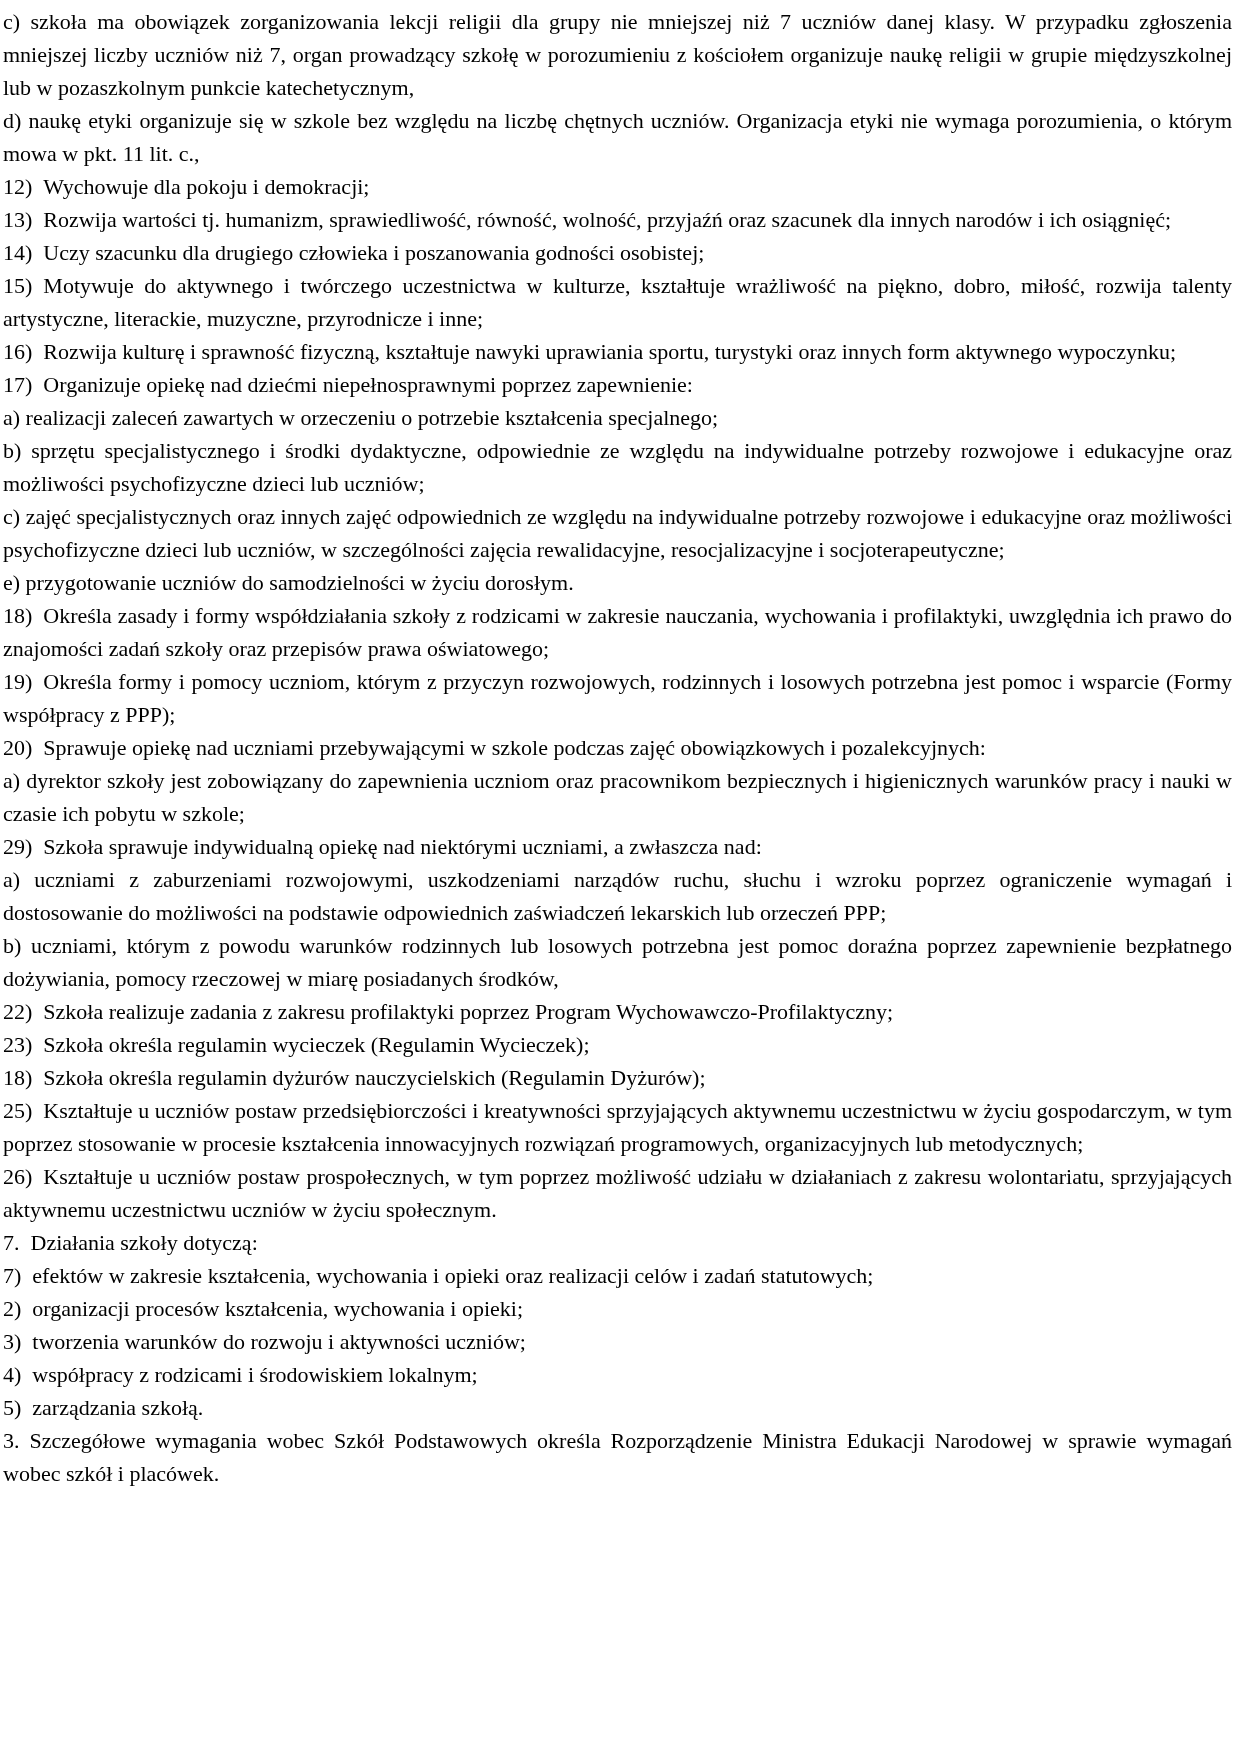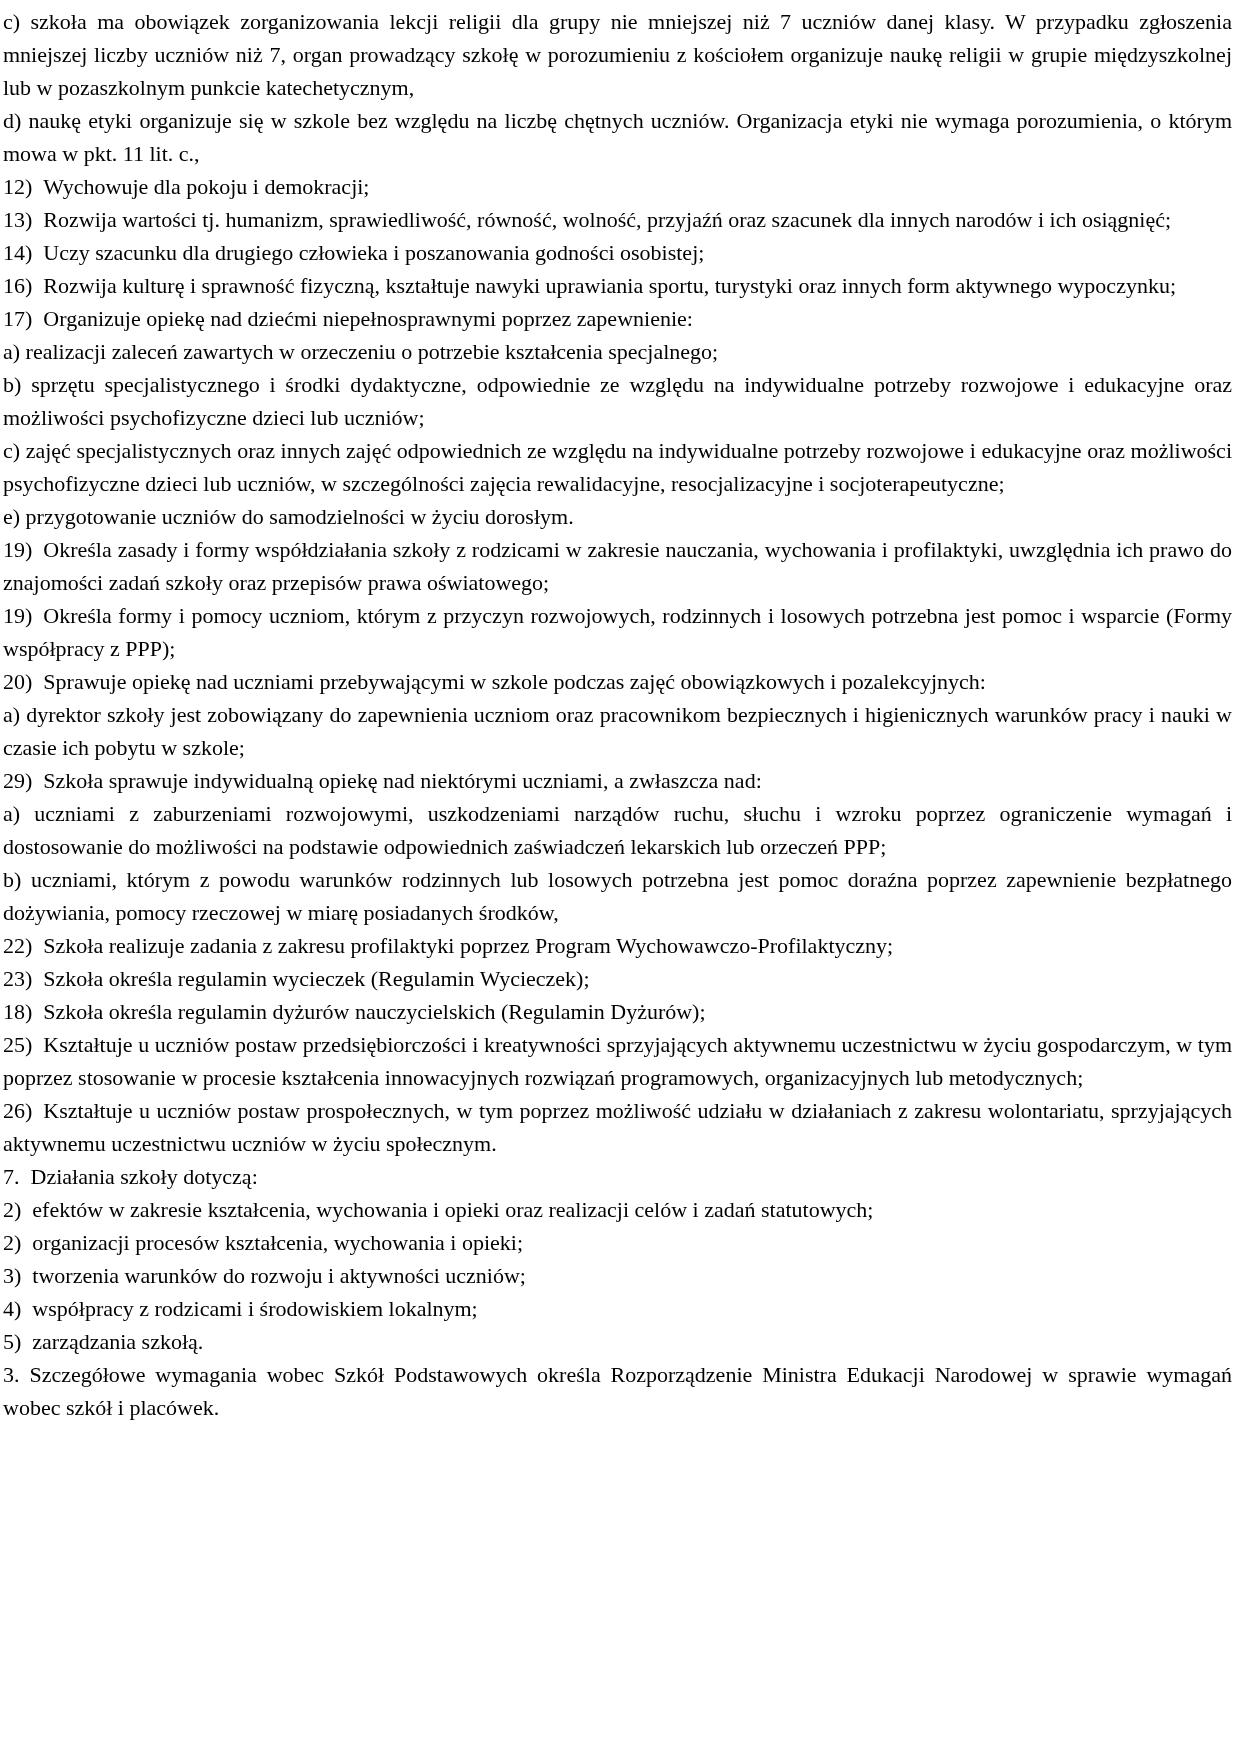--- a/index.html
+++ b/index.html
@@ -33,38 +33,39 @@
 </style>
 </head>
 <body>
 
 <div class="page">
   <p>c) szkoła ma obowiązek zorganizowania lekcji religii dla grupy nie mniejszej niż 7 uczniów danej klasy. W przypadku zgłoszenia mniejszej liczby uczniów niż 7, organ prowadzący szkołę w porozumieniu z kościołem organizuje naukę religii w grupie międzyszkolnej lub w pozaszkolnym punkcie katechetycznym,</p>
   <p>d) naukę etyki organizuje się w szkole bez względu na liczbę chętnych uczniów. Organizacja etyki nie wymaga porozumienia, o którym mowa w pkt. 11 lit. c.,</p>
   <p>12) Wychowuje dla pokoju i demokracji;</p>
   <p>13) Rozwija wartości tj. humanizm, sprawiedliwość, równość, wolność, przyjaźń oraz szacunek dla innych narodów i ich osiągnięć;</p>
   <p>14) Uczy szacunku dla drugiego człowieka i poszanowania godności osobistej;</p>
+  <p>15) Motywuje do aktywnego i twórczego uczestnictwa w kulturze, kształtuje wrażliwość na piękno, dobro, miłość, rozwija talenty artystyczne, literackie, muzyczne, przyrodnicze i inne;</p>
   <p>16) Rozwija kulturę i sprawność fizyczną, kształtuje nawyki uprawiania sportu, turystyki oraz innych form aktywnego wypoczynku;</p>
   <p>17) Organizuje opiekę nad dziećmi niepełnosprawnymi poprzez zapewnienie:</p>
   <p>a) realizacji zaleceń zawartych w orzeczeniu o potrzebie kształcenia specjalnego;</p>
   <p>b) sprzętu specjalistycznego i środki dydaktyczne, odpowiednie ze względu na indywidualne potrzeby rozwojowe i edukacyjne oraz możliwości psychofizyczne dzieci lub uczniów;</p>
   <p>c) zajęć specjalistycznych oraz innych zajęć odpowiednich ze względu na indywidualne potrzeby rozwojowe i edukacyjne oraz możliwości psychofizyczne dzieci lub uczniów, w szczególności zajęcia rewalidacyjne, resocjalizacyjne i socjoterapeutyczne;</p>
   <p>e) przygotowanie uczniów do samodzielności w życiu dorosłym.</p>
-  <p>19) Określa zasady i formy współdziałania szkoły z rodzicami w zakresie nauczania, wychowania i profilaktyki, uwzględnia ich prawo do znajomości zadań szkoły oraz przepisów prawa oświatowego;</p>
+  <p>18) Określa zasady i formy współdziałania szkoły z rodzicami w zakresie nauczania, wychowania i profilaktyki, uwzględnia ich prawo do znajomości zadań szkoły oraz przepisów prawa oświatowego;</p>
   <p>19) Określa formy i pomocy uczniom, którym z przyczyn rozwojowych, rodzinnych i losowych potrzebna jest pomoc i wsparcie (Formy współpracy z PPP);</p>
   <p>20) Sprawuje opiekę nad uczniami przebywającymi w szkole podczas zajęć obowiązkowych i pozalekcyjnych:</p>
   <p>a) dyrektor szkoły jest zobowiązany do zapewnienia uczniom oraz pracownikom bezpiecznych i higienicznych warunków pracy i nauki w czasie ich pobytu w szkole;</p>
   <p>29) Szkoła sprawuje indywidualną opiekę nad niektórymi uczniami, a zwłaszcza nad:</p>
   <p>a) uczniami z zaburzeniami rozwojowymi, uszkodzeniami narządów ruchu, słuchu i wzroku poprzez ograniczenie wymagań i dostosowanie do możliwości na podstawie odpowiednich zaświadczeń lekarskich lub orzeczeń PPP;</p>
   <p>b) uczniami, którym z powodu warunków rodzinnych lub losowych potrzebna jest pomoc doraźna poprzez zapewnienie bezpłatnego dożywiania, pomocy rzeczowej w miarę posiadanych środków,</p>
   <p>22) Szkoła realizuje zadania z zakresu profilaktyki poprzez Program Wychowawczo-Profilaktyczny;</p>
   <p>23) Szkoła określa regulamin wycieczek (Regulamin Wycieczek);</p>
   <p>18) Szkoła określa regulamin dyżurów nauczycielskich (Regulamin Dyżurów);</p>
   <p>25) Kształtuje u uczniów postaw przedsiębiorczości i kreatywności sprzyjających aktywnemu uczestnictwu w życiu gospodarczym, w tym poprzez stosowanie w procesie kształcenia innowacyjnych rozwiązań programowych, organizacyjnych lub metodycznych;</p>
   <p>26) Kształtuje u uczniów postaw prospołecznych, w tym poprzez możliwość udziału w działaniach z zakresu wolontariatu, sprzyjających aktywnemu uczestnictwu uczniów w życiu społecznym.</p>
   <p>7. Działania szkoły dotyczą:</p>
-  <p>2) efektów w zakresie kształcenia, wychowania i opieki oraz realizacji celów i zadań statutowych;</p>
+  <p>7) efektów w zakresie kształcenia, wychowania i opieki oraz realizacji celów i zadań statutowych;</p>
   <p>2) organizacji procesów kształcenia, wychowania i opieki;</p>
   <p>3) tworzenia warunków do rozwoju i aktywności uczniów;</p>
   <p>4) współpracy z rodzicami i środowiskiem lokalnym;</p>
   <p>5) zarządzania szkołą.</p>
   <p>3. Szczegółowe wymagania wobec Szkół Podstawowych określa Rozporządzenie Ministra Edukacji Narodowej w sprawie wymagań wobec szkół i placówek.</p>
 </div>
 
 </body></html>

